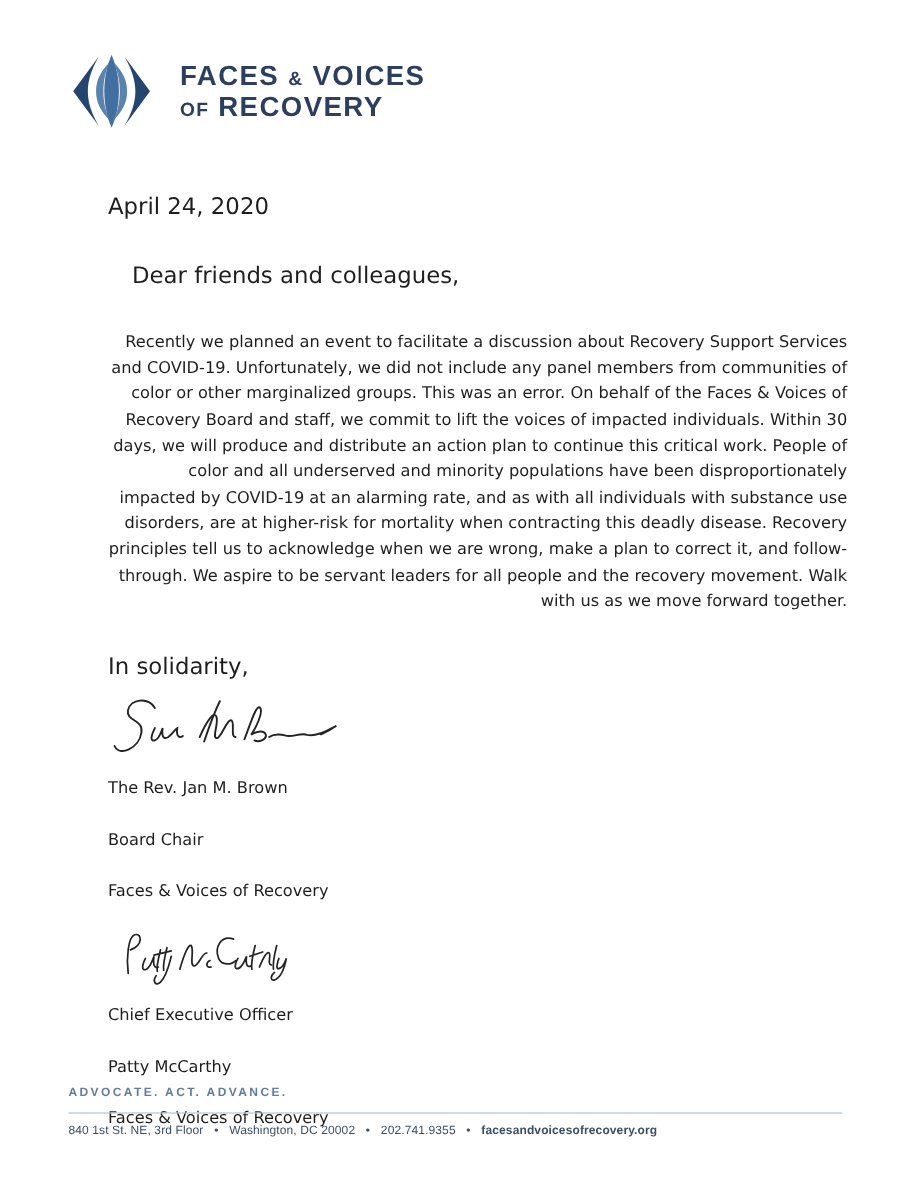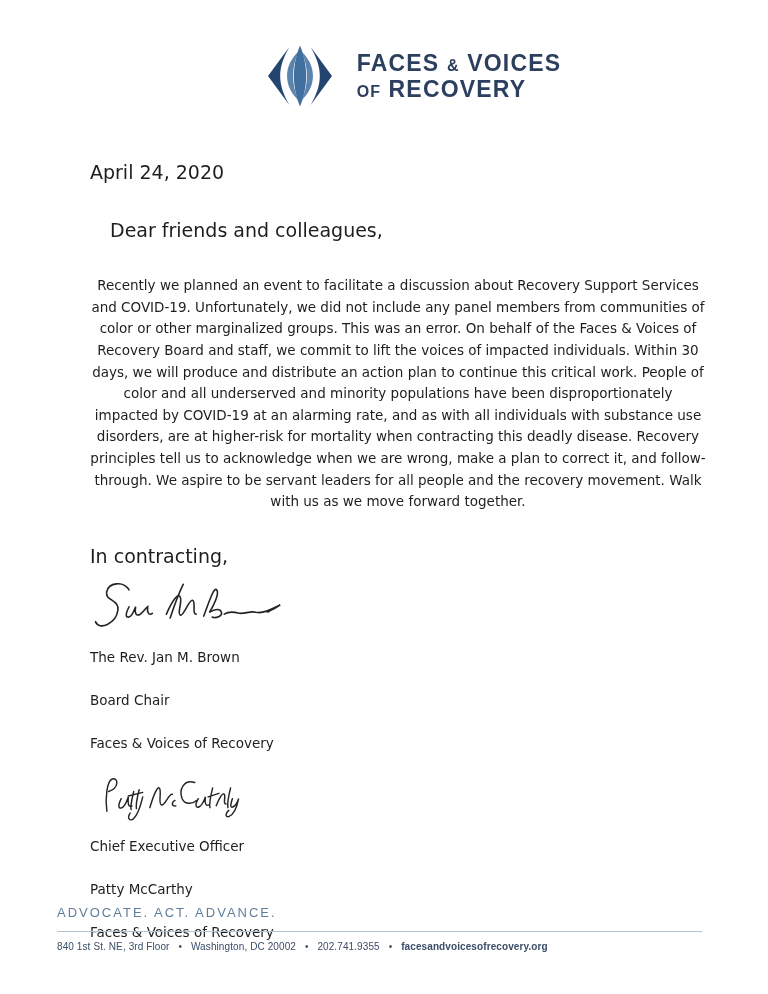--- a/index.html
+++ b/index.html
@@ -7,47 +7,47 @@
   .page {
     position:relative;
     width:768px; height:994px;
     background:#ffffff;
     font-family:"DejaVu Sans","Liberation Sans",sans-serif;
     color:#1e1e1e;
     overflow:hidden;
   }
   
   .letterhead { padding:44px 0 0 56px; }
-  .logo-row { display:flex; align-items:center; gap:20px;justify-content:center; }
+  .logo-row { display:flex; align-items:center; gap:20px; }
   .logo-icon svg { display:block; }
   .wordmark {
     font-family:"Liberation Sans",sans-serif;
     font-weight:bold;
     color:#2d3f5e;
     font-size:23px;
     letter-spacing:1.2px;
     line-height:1.14;
   }
   .wordmark .small { font-size:16px; letter-spacing:1px; }
   
   .letter { margin:54px 60px 0 90px; width:616px; }
   .line { font-size:19px; line-height:21.6px; }
   .salutation { margin-top:36px;margin-left:20px; }
-  .body-par { margin-top:34px; font-size:13.5px; line-height:21.6px; text-align:center; }
+  .body-par { margin-top:34px; font-size:13.5px; line-height:21.6px; text-align:right; }
   .closing { margin-top:33px; }
   .sig-img { display:block; margin:8px 0 -6px -4px; }
   .sig-img-2 { display:block; margin:16px 0 -8px -2px; }
   .sig-line { margin-top:22px; font-size:13.5px; line-height:21px; }
   
   .footer { position:absolute; left:57px; top:905px; width:645px; }
   .tagline {
     font-family:"Liberation Sans",sans-serif;
     color:#607d9c;
-    font-size:13px;
-    font-weight:normal;
+    font-size:10px;
+    font-weight:bold;
     letter-spacing:2px;
   }
   .footer-rule { margin-top:11px; height:1px; background:#b6c3d3; border:0; }
   .address-line {
     margin-top:9px;
     font-family:"Liberation Sans",sans-serif;
     color:#3c4d68;
     font-size:10px;
     letter-spacing:0.1px;
   }
@@ -81,21 +81,21 @@
           <span>RECOVERY</span>
         </span>
       </span>
     </div>
   </div>
 
   <div class="letter">
     <div class="line">April 24, 2020</div>
     <div class="line salutation">Dear friends and colleagues,</div>
     <p class="body-par">Recently we planned an event to facilitate a discussion about Recovery Support Services and COVID-19. Unfortunately, we did not include any panel members from communities of color or other marginalized groups. This was an error. On behalf of the Faces &amp; Voices of Recovery Board and staff, we commit to lift the voices of impacted individuals. Within 30 days, we will produce and distribute an action plan to continue this critical work. People of color and all underserved and minority populations have been disproportionately impacted by COVID-19 at an alarming rate, and as with all individuals with substance use disorders, are at higher-risk for mortality when contracting this deadly disease. Recovery principles tell us to acknowledge when we are wrong, make a plan to correct it, and follow-through. We aspire to be servant leaders for all people and the recovery movement. Walk with us as we move forward together.</p>
-    <div class="line closing">In contracting,</div>
+    <div class="line closing">In solidarity,</div>
 
     <div>
       <svg class="sig-img" width="200" height="56" viewBox="0 0 210 60" fill="none" stroke="#232323" stroke-width="1.7" stroke-linecap="round">
         <path d="M44,16 C38,6 22,8 20,18 C18,28 34,26 32,38 C30,52 12,60 8,50"></path>
         <path d="M44,34 C40,42 40,46 44,45 C48,44 50,36 51,34 C50,40 51,45 56,42 C60,39 62,35 64,34 C63,40 65,44 69,41"></path>
         <path d="M88,46 C92,34 98,18 102,10"></path>
         <path d="M84,42 C90,28 97,18 99,24 C101,30 95,42 99,43 C103,44 108,26 112,27 C116,28 111,42 116,42"></path>
         <path d="M124,44 C130,28 135,12 138,16 C141,20 134,34 130,40 C136,36 142,36 143,40 C144,44 137,47 133,45"></path>
         <path d="M146,42 C152,38 158,40 162,41 C168,42 174,38 180,40 C188,42 198,36 206,32 C198,38 188,41 194,39"></path>
       </svg>

